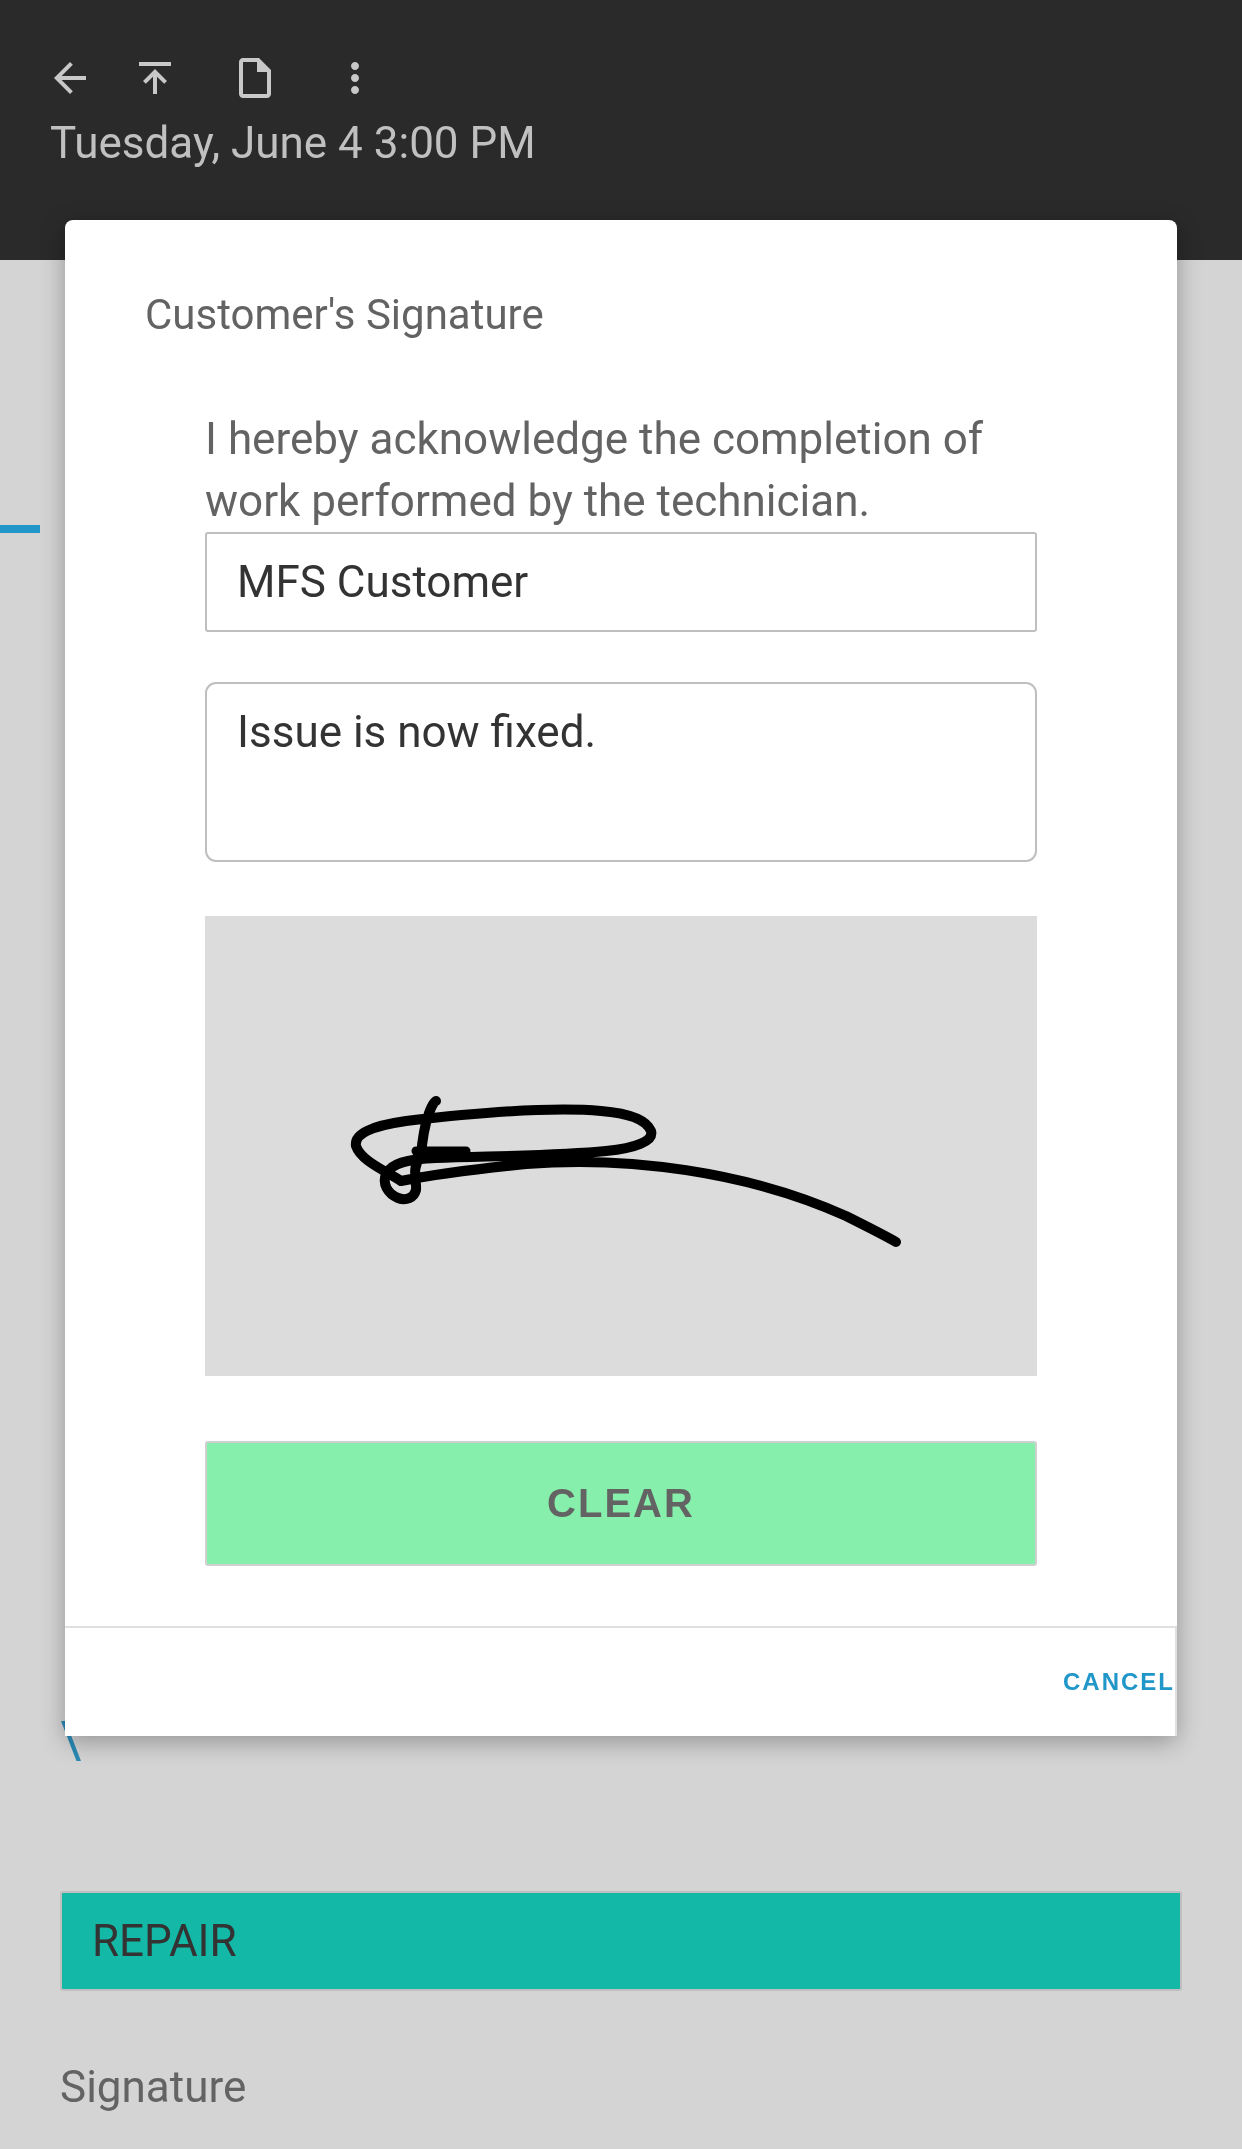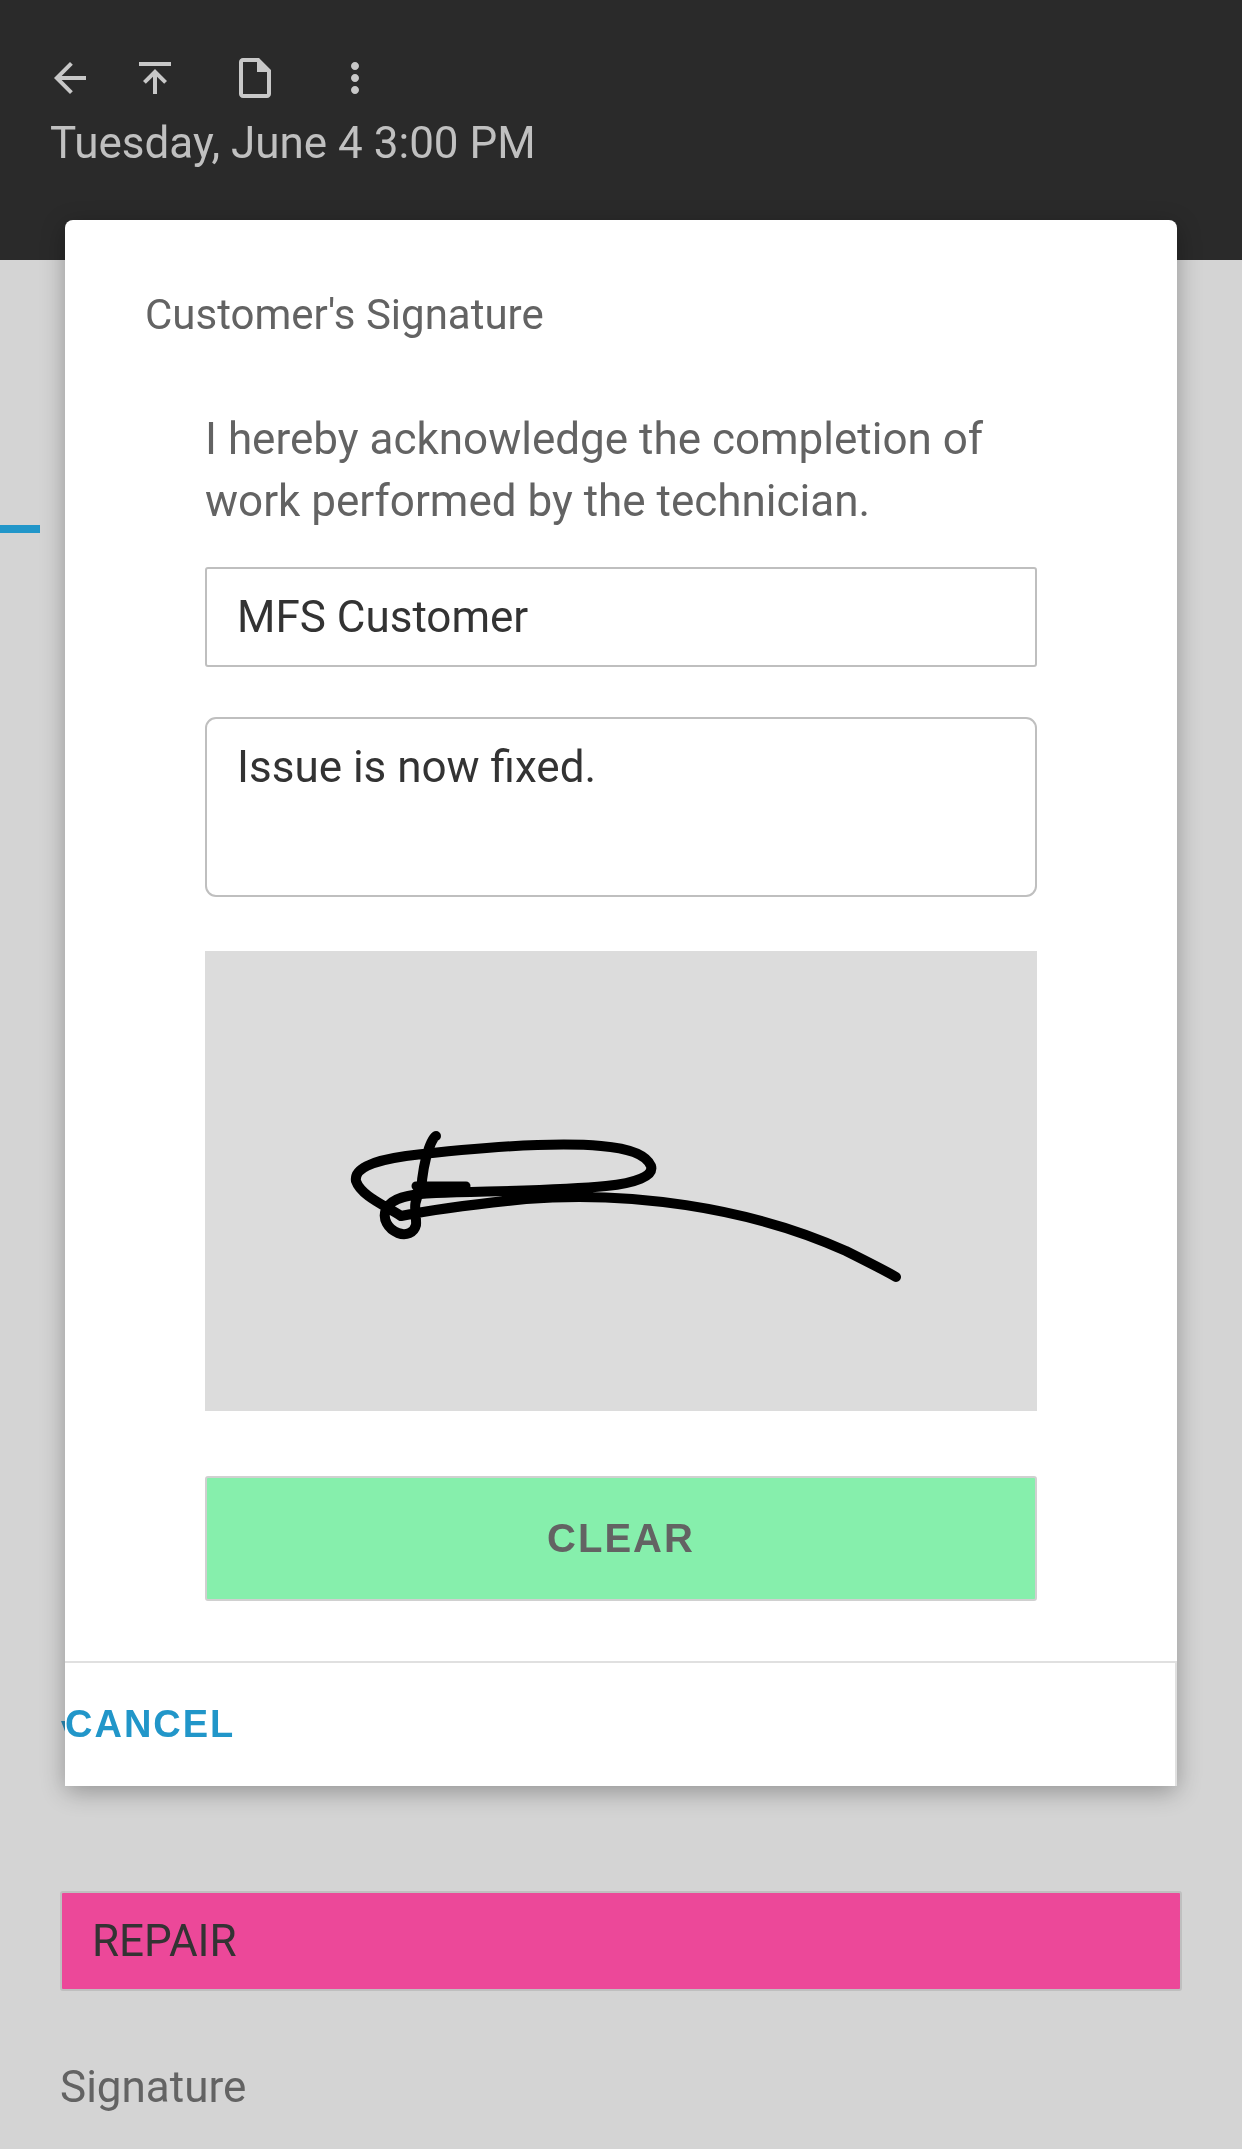--- a/index.html
+++ b/index.html
@@ -82,21 +82,20 @@
       padding: 0 80px;
       margin-bottom: 70px;
     }
     .modal-body {
       padding: 0 140px 0 140px;
     }
     .ack-text {
       font-size: 44px;
       color: #636363;
       line-height: 1.4;
-      margin-bottom: 35px;
     }
     .input-field {
       width: 100%;
       border: 2px solid #bfbfbf;
       border-radius: 3px;
       padding: 22px 30px;
       font-size: 44px;
       color: #333;
       font-family: inherit;
       margin-bottom: 50px;
@@ -141,22 +140,22 @@
       margin-bottom: 60px;
       border-radius: 3px;
     }
     .modal-footer {
       display: flex;
       border-top: 2px solid #e0e0e0;
     }
     .footer-btn {
       flex: 1;
       padding: 40px 0;
-      text-align: left;
-      font-size: 38px;
+      text-align: right;
+      font-size: 24px;
       font-weight: 700;
       letter-spacing: 2px;
       cursor: pointer;
       background: #fff;
       border: none;
     }
     .footer-btn:first-child {
       border-right: 2px solid #e0e0e0;
       color: #636363;
     }
@@ -176,21 +175,21 @@
       font-size: 52px;
       color: #2a8ab5;
       margin-top: 1420px;
     }
     .bg-field-value {
       border: 2px solid #bfbfbf;
       border-radius: 3px;
       padding: 22px 30px;
       font-size: 44px;
       color: #333;
-      background: #ec4899;
+      background: #14b8a6;
       margin-top: 10px;
     }
     .bg-field-label {
       font-size: 44px;
       color: #636363;
       margin-top: 70px;
     }
     .tab-indicator {
       position: absolute;
       top: 525px;

